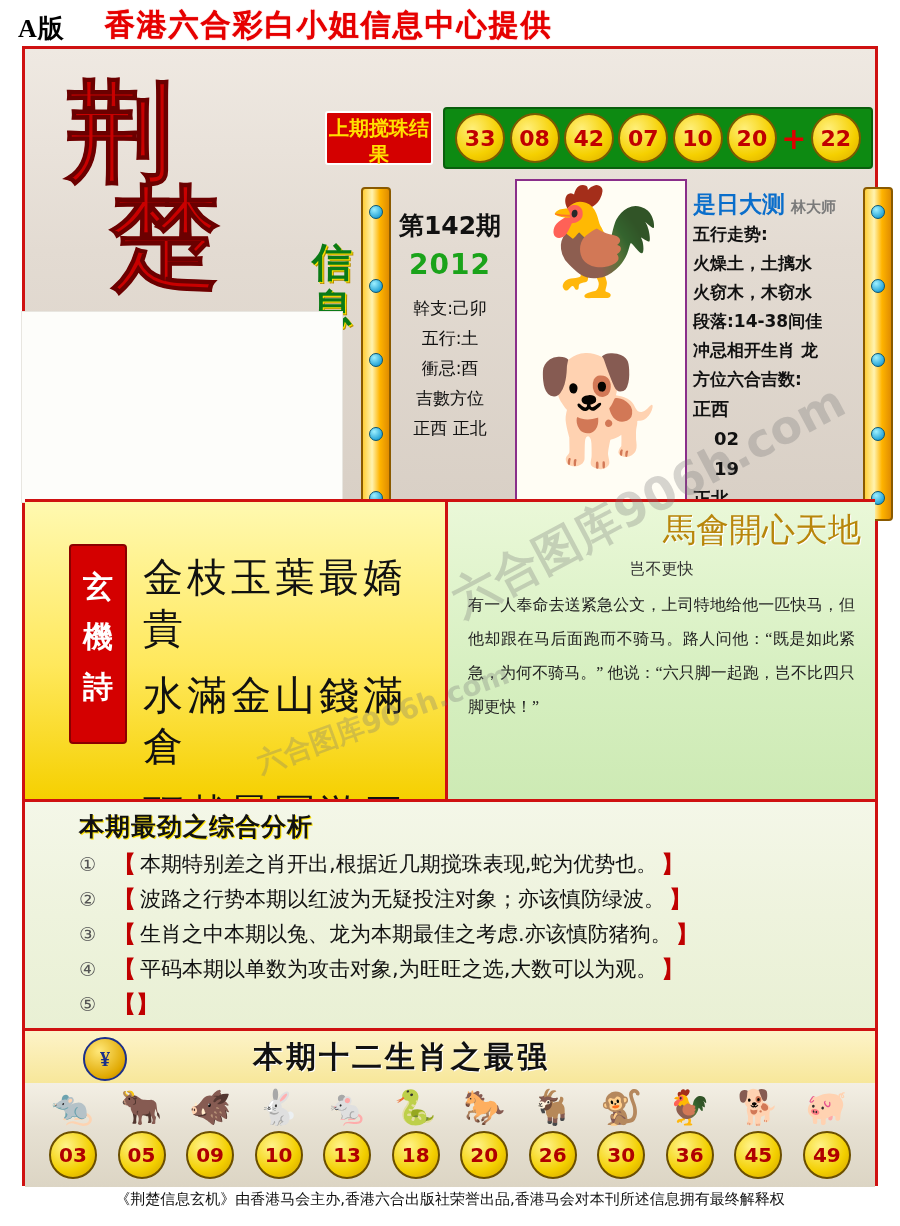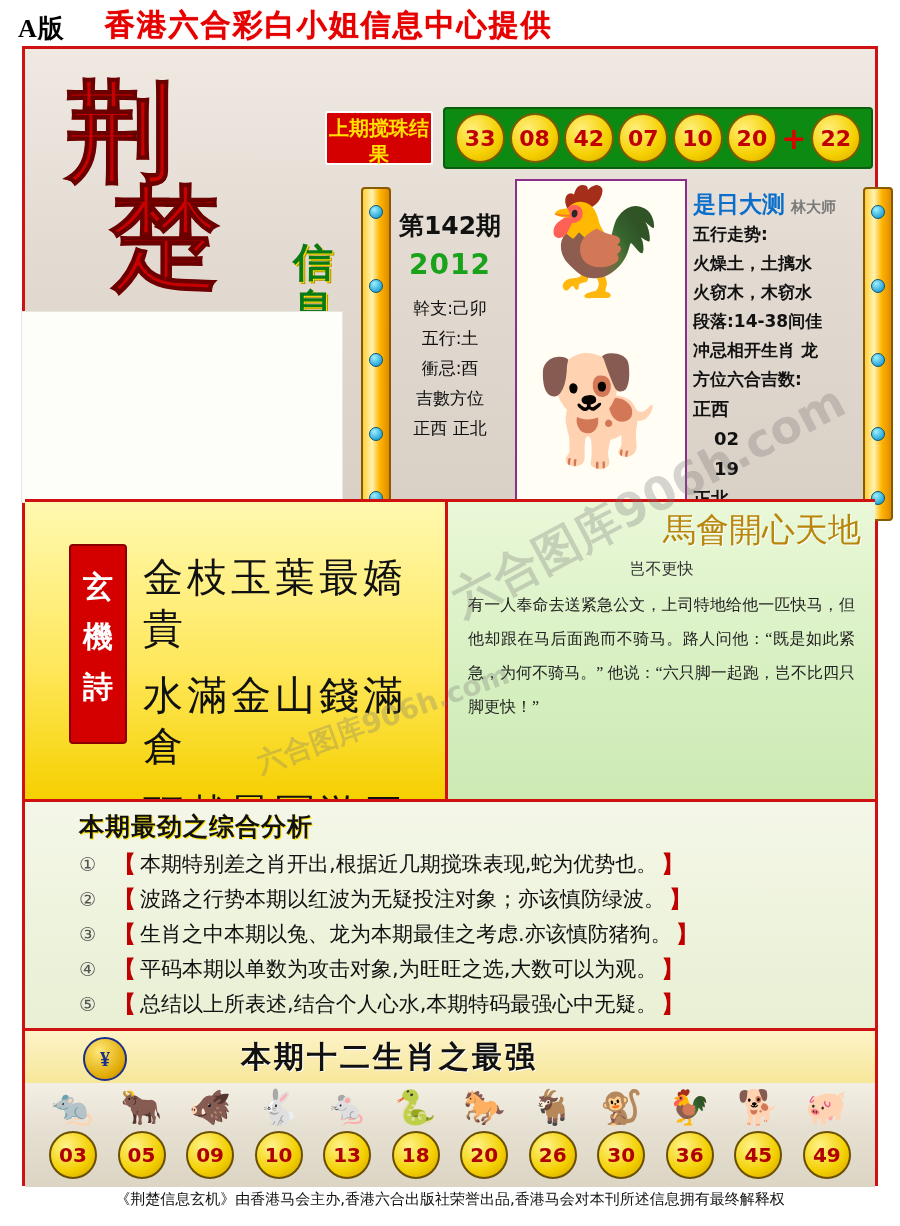--- a/index.html
+++ b/index.html
@@ -16,21 +16,21 @@
 
   
   .panel-top{position:relative;height:450px;background:linear-gradient(180deg,#efe9e2 0%,#e3dbd2 45%,#d9d0c6 100%);}
 
   .brand{position:absolute;left:10px;top:28px;width:300px;height:300px;}
   .brand .ch{font-family:"DejaVu Sans",sans-serif;font-weight:bold;color:#c90000;-webkit-text-stroke:1px #6b0000;}
   .brand .c1{position:absolute;left:30px;top:0px;font-size:110px;line-height:110px;}
   .brand .c2{position:absolute;left:75px;top:105px;font-size:110px;line-height:110px;}
   .brand .c3{position:absolute;left:10px;top:245px;font-size:46px;line-height:46px;color:#b30000;}
 
-  .xinxi{position:absolute;left:258px;top:190px;width:60px;text-align:center;
+  .xinxi{position:absolute;left:267px;top:190px;width:60px;text-align:right;
          font-family:"DejaVu Sans",sans-serif;font-weight:bold;font-size:40px;line-height:46px;color:#0a7a16;
          text-shadow:1px 1px 0 #ffe400,2px 2px 0 #b58b00;}
 
   .result-label{position:absolute;left:300px;top:62px;width:108px;height:54px;background:#d40000;border:2px solid #fff;
         color:#ffe000;font-family:"DejaVu Sans",sans-serif;font-weight:bold;font-size:20px;line-height:26px;text-align:center;
         padding-top:2px;box-sizing:border-box;border-radius:3px;}
   .balls-bar{position:absolute;left:418px;top:58px;width:430px;height:62px;background:#0d8a12;border:2px solid #0a5f0d;border-radius:4px;
         display:flex;align-items:center;justify-content:space-around;padding:14px 8px;box-sizing:border-box;}
   .ball{width:46px;height:46px;border-radius:50%;background:radial-gradient(circle at 34% 30%,#ffef7a,#f5d000 60%,#d9a800);
         border:2px solid #7a5b00;color:#c00000;font-family:"DejaVu Sans",sans-serif;font-weight:bold;font-size:22px;
@@ -87,21 +87,21 @@
   .arow{display:flex;align-items:center;font-size:21px;line-height:35px;color:#111;padding-left:54px;font-family:"DejaVu Sans",sans-serif;}
   .arow .idx{width:34px;color:#555;font-size:19px;}
   .arow .br{color:#c00000;font-weight:bold;font-size:23px;}
   .arow .txt{padding:0 4px;}
 
   
   .zodiac-hd{position:relative;background:linear-gradient(180deg,#fdf3c8 0%,#f7e79a 100%);border-top:3px solid #cf1111;height:52px;}
   .zodiac-hd .coin{position:absolute;left:58px;top:6px;width:40px;height:40px;border-radius:50%;
         background:radial-gradient(circle at 35% 30%,#ffe87a,#e0a800 70%,#9c7000);border:2px solid #1b2f8a;
         display:flex;align-items:center;justify-content:center;font-size:20px;color:#1b2f8a;font-weight:bold;}
-  .zodiac-hd .zt{position:absolute;left:216px;top:6px;font-family:Liberation Serif, serif;font-weight:bold;font-size:30px;color:#111;
+  .zodiac-hd .zt{position:absolute;left:228px;top:6px;font-family:Liberation Serif, serif;font-weight:bold;font-size:30px;color:#111;
         text-shadow:1px 1px 0 #fff;letter-spacing:3px;}
 
   .zodiac-strip{display:flex;justify-content:space-between;padding:4px 16px 0;background:linear-gradient(180deg,#f3efe4,#e6e0d2);}
   .zcell{width:64px;text-align:center;}
   .zcell .pic{font-size:34px;line-height:42px;}
   .znum-strip{display:flex;justify-content:space-between;padding:2px 16px 8px;background:linear-gradient(180deg,#e6e0d2,#dcd5c4);}
   .znum{width:64px;display:flex;justify-content:center;}
   .znum i{width:44px;height:44px;border-radius:50%;background:radial-gradient(circle at 34% 30%,#fff38a,#f3cf00 60%,#cf9f00);
         border:2px solid #6b4f00;font-style:normal;color:#b00000;font-family:"DejaVu Sans",sans-serif;font-weight:bold;font-size:20px;
         display:flex;align-items:center;justify-content:center;}
@@ -245,21 +245,20 @@
     </div>
     <div class="arow">
       <span class="idx">④</span>
       <span class="br">【</span>
       <span class="txt">平码本期以单数为攻击对象,为旺旺之选,大数可以为观。</span>
       <span class="br">】</span>
     </div>
     <div class="arow">
       <span class="idx">⑤</span>
       <span class="br">【</span>
-      <span class="txt">总结以上所表述,结合个人心水,本期特码最强心中无疑。</span>
       <span class="br">】</span>
     </div>
   </div>
 
   <div class="zodiac-hd">
     <div class="coin">¥</div>
     <div class="zt">本期十二生肖之最强</div>
   </div>
 
   <div class="zodiac-strip">

